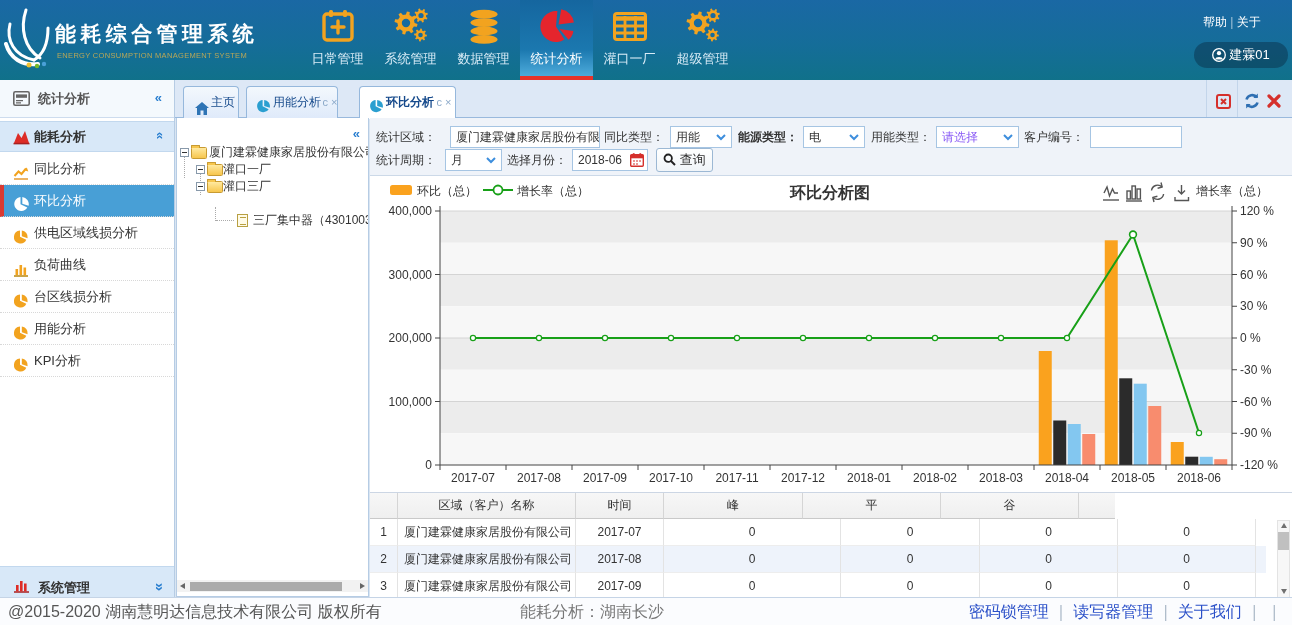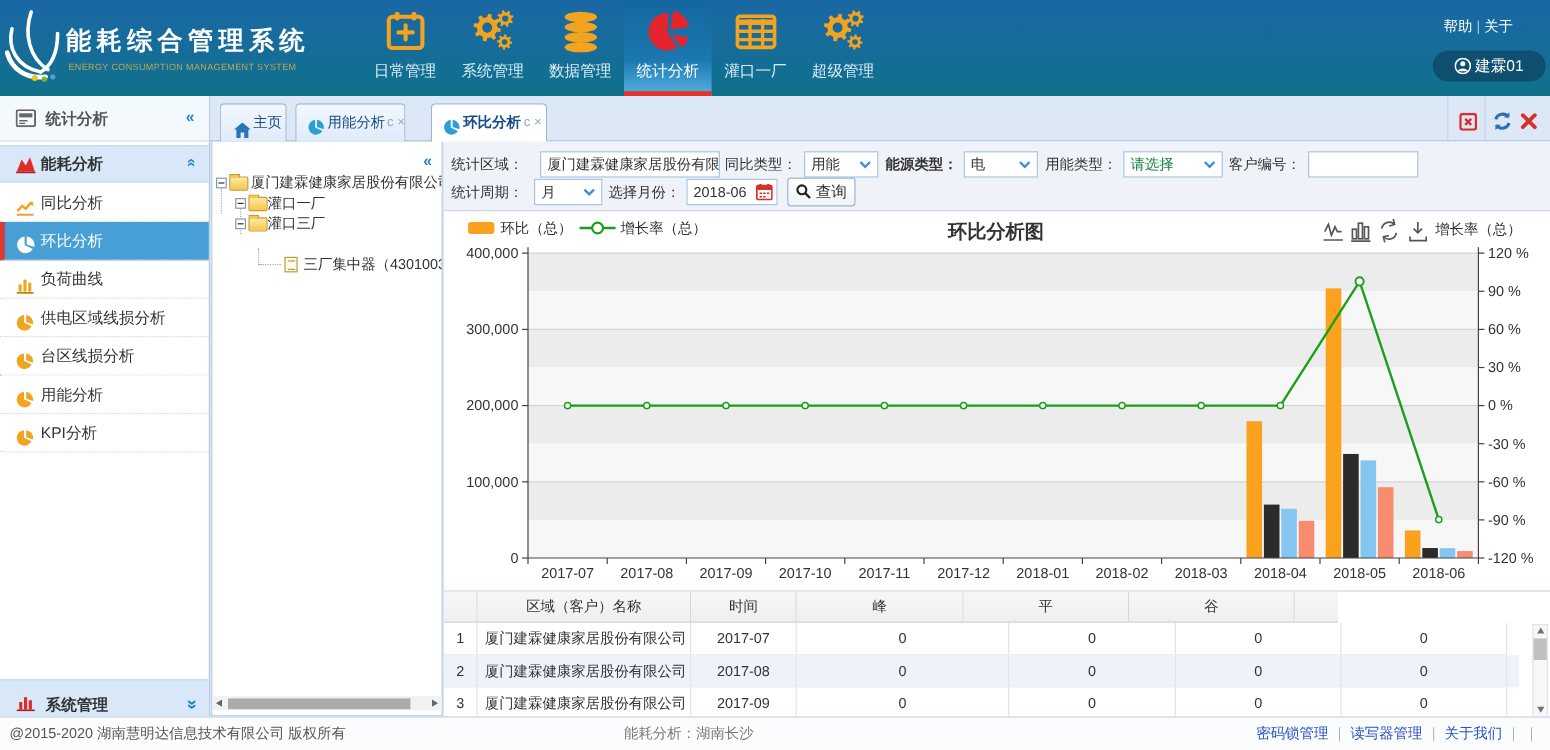--- a/index.html
+++ b/index.html
@@ -47,21 +47,21 @@
 .flabel { position:absolute; height:22px; line-height:22px; }
 .finput { position:absolute; height:22px; background:#fff; border:1px solid #a6c5e3; font-size:12px; color:#333; line-height:20px; padding-left:5px; white-space:nowrap; overflow:hidden; }
 .combo .arr { position:absolute; right:1px; top:1px; width:18px; height:18px; }
 #qbtn { position:absolute; left:286px; top:30px; width:57px; height:24px; border:1px solid #9cb8d4; border-radius:3px; background:linear-gradient(180deg,#fff, #f0f4f8); font-size:13px; color:#333; line-height:22px; text-align:center; }
 
 #gridwrap { left:370px; top:492px; width:922px; height:105px; border-top:1px solid #ccd6e4; background:#fff; font-size:12px; color:#333; overflow:hidden; }
 .gr { position:absolute; left:0; width:896px; display:flex; }
 .gc { border-right:1px solid #e3e3e3; border-bottom:1px solid #ededed; display:flex; align-items:center; justify-content:center; overflow:hidden; white-space:nowrap; }
 .ghead .gc { background:linear-gradient(180deg,#f7f7f7,#efefef); border-right:1px solid #d5d5d5; border-bottom:1px solid #c9c9c9; }
 
-#footer { left:0; top:597px; width:1292px; height:28px; background:#fbfcfe; border-top:1px solid #c5d4e6; font-size:12px; color:#555; line-height:27px; }
+#footer { left:0; top:597px; width:1292px; height:28px; background:#fbfcfe; border-top:1px solid #c5d4e6; font-size:16px; color:#555; line-height:27px; }
 #footer .links { position:absolute; right:10px; top:0; color:#2b50c8; }
 
 .sbtrack { background:#f2f2f2; position:absolute; }
 .sbthumb { background:#b9b9b9; position:absolute; }
 </style>
 </head>
 <body>
 
 <div id="header" class="abs"></div>
 <div class="abs" id="logo" style="left:4px;top:6px;width:50px;height:66px;">
@@ -176,33 +176,33 @@
     </div>
   <div class="sb-item sel" style="position:relative;">
       <span class="sico"><svg width="17" height="17" viewBox="0 0 17 17">
           <path d="M7.5 1 A 7 7 0 1 0 14.3 11.5 L7.5 8.2 Z" fill="#fff"></path>
           <path d="M9.3 1 A 7.2 7.2 0 0 1 15.6 9.8 L9.3 7.8 Z" fill="#fff"></path>
         </svg></span>
       <span class="stxt">环比分析</span>
     </div>
   <div class="sb-item" style="position:relative;">
       <span class="sico"><svg width="16" height="16" viewBox="0 0 16 16">
+          <path d="M7 1.5 A 6.5 6.5 0 1 0 13.3 10.8 L7 7.7 Z" fill="#f2a31f"></path>
+          <path d="M8.8 1.5 A 6.7 6.7 0 0 1 14.6 9.2 L8.8 7.3 Z" fill="#f2a31f"></path>
+        </svg></span>
+      <span class="stxt">供电区域线损分析</span>
+    </div>
+  <div class="sb-item" style="position:relative;">
+      <span class="sico"><svg width="16" height="16" viewBox="0 0 16 16">
           <path d="M1 15h14" stroke="#b8860b" stroke-width="1.5"></path>
           <rect x="2.5" y="8" width="2.6" height="6" fill="#f2a31f"></rect>
           <rect x="6.5" y="4" width="2.6" height="10" fill="#f2a31f"></rect>
           <rect x="10.5" y="6.5" width="2.6" height="7.5" fill="#f2a31f"></rect>
         </svg></span>
       <span class="stxt">负荷曲线</span>
-    </div>
-  <div class="sb-item" style="position:relative;">
-      <span class="sico"><svg width="16" height="16" viewBox="0 0 16 16">
-          <path d="M7 1.5 A 6.5 6.5 0 1 0 13.3 10.8 L7 7.7 Z" fill="#f2a31f"></path>
-          <path d="M8.8 1.5 A 6.7 6.7 0 0 1 14.6 9.2 L8.8 7.3 Z" fill="#f2a31f"></path>
-        </svg></span>
-      <span class="stxt">供电区域线损分析</span>
     </div>
   <div class="sb-item" style="position:relative;">
       <span class="sico"><svg width="16" height="16" viewBox="0 0 16 16">
           <path d="M7 1.5 A 6.5 6.5 0 1 0 13.3 10.8 L7 7.7 Z" fill="#f2a31f"></path>
           <path d="M8.8 1.5 A 6.7 6.7 0 0 1 14.6 9.2 L8.8 7.3 Z" fill="#f2a31f"></path>
         </svg></span>
       <span class="stxt">台区线损分析</span>
     </div>
   <div class="sb-item" style="position:relative;">
       <span class="sico"><svg width="16" height="16" viewBox="0 0 16 16">
@@ -307,21 +307,21 @@
     <span class="finput" style="left:80px;top:8px;width:150px;">厦门建霖健康家居股份有限公</span>
     <span class="flabel" style="left:234px;top:8px;">同比类型：</span>
     <span class="finput combo" style="left:300px;top:8px;width:62px;">用能<span class="arr"><svg width="18" height="18" viewBox="0 0 18 18">
             <path d="M5 7l4 4 4-4" fill="none" stroke="#3d8edd" stroke-width="2"></path>
           </svg></span></span>
     <span class="flabel" style="left:368px;top:8px;font-weight:bold;">能源类型：</span>
     <span class="finput combo" style="left:433px;top:8px;width:62px;">电<span class="arr"><svg width="18" height="18" viewBox="0 0 18 18">
             <path d="M5 7l4 4 4-4" fill="none" stroke="#3d8edd" stroke-width="2"></path>
           </svg></span></span>
     <span class="flabel" style="left:501px;top:8px;">用能类型：</span>
-    <span class="finput combo" style="left:566px;top:8px;width:83px;color:#15803d;">请选择<span class="arr"><svg width="18" height="18" viewBox="0 0 18 18">
+    <span class="finput combo" style="left:566px;top:8px;width:83px;color:#8b5cf6;">请选择<span class="arr"><svg width="18" height="18" viewBox="0 0 18 18">
             <path d="M5 7l4 4 4-4" fill="none" stroke="#3d8edd" stroke-width="2"></path>
           </svg></span></span>
     <span class="flabel" style="left:654px;top:8px;">客户编号：</span>
     <span class="finput" style="left:720px;top:8px;width:92px;"></span>
     <span class="flabel" style="left:6px;top:31px;">统计周期：</span>
     <span class="finput combo" style="left:75px;top:31px;width:57px;">月<span class="arr"><svg width="18" height="18" viewBox="0 0 18 18">
             <path d="M5 7l4 4 4-4" fill="none" stroke="#3d8edd" stroke-width="2"></path>
           </svg></span></span>
     <span class="flabel" style="left:137px;top:31px;">选择月份：</span>
     <span class="finput" style="left:202px;top:31px;width:76px;">2018-06<span style="position:absolute;right:3px;top:3px;"><svg width="14" height="14" viewBox="0 0 14 14">

